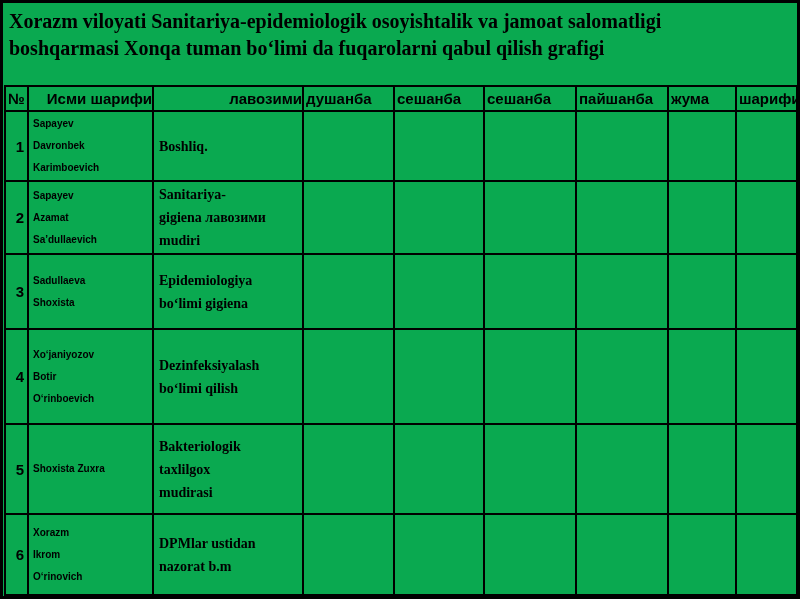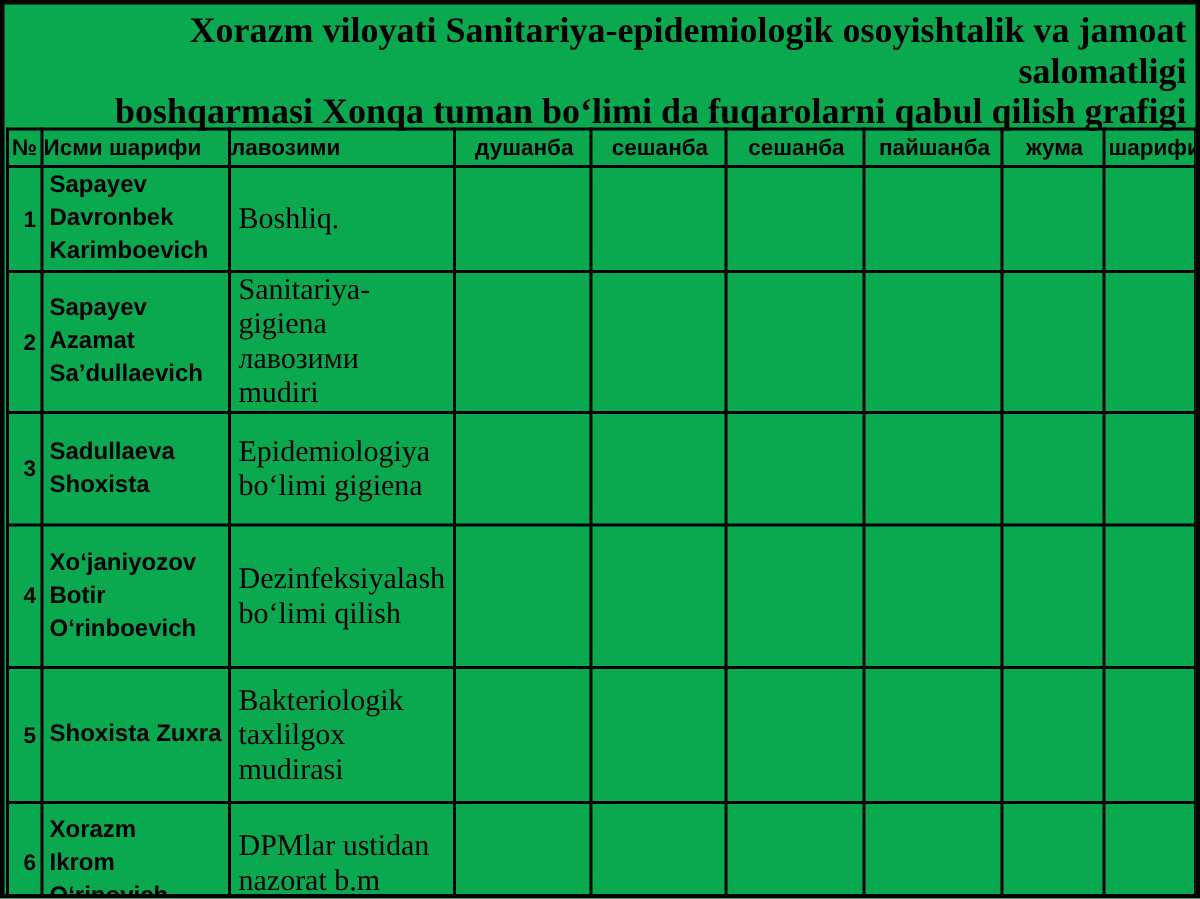--- a/index.html
+++ b/index.html
@@ -10,66 +10,66 @@
     border: 3px solid #000;
     background: #0aa950;
     overflow: hidden;
     font-family: "Liberation Sans", sans-serif;
     color: #000;
   }
   .title {
     box-sizing: border-box;
     height: 82px;
     padding: 5px 6px 0 6px;
-    text-align: right;
+    text-align: left;
     font-family: "Liberation Serif", serif;
     font-weight: bold;
-    font-size: 24px;
+    font-size: 20px;
     line-height: 27px;
     white-space: pre-line;
   }
   table.schedule {
     border-collapse: collapse;
     table-layout: fixed;
     width: 792px;
     margin-left: 1px;
   }
   table.schedule th, table.schedule td {
     border: 2px solid #000;
     vertical-align: middle;
     padding: 0;
     overflow: hidden;
   }
   thead th {
     height: 23px;
     font-size: 15px;
     font-weight: bold;
-    text-align: left;
+    text-align: right;
     padding: 1px 2px 1px 3px;
     white-space: nowrap;
   }
-  thead th.day { text-align: center; padding-left: 2px; }
+  thead th.day { text-align: left; padding-left: 2px; }
   thead th.numhead { text-align: left; padding-left: 2px; }
   tbody td.num {
     text-align: right;
     padding-right: 3px;
     font-weight: bold;
     font-size: 15px;
   }
   tbody td.name {
     font-weight: bold;
-    font-size: 16px;
+    font-size: 10px;
     line-height: 22px;
     padding: 0 2px 0 4px;
     white-space: pre-line;
   }
   tbody td.pos {
     font-family: "Liberation Serif", serif;
-    font-weight: normal;
-    font-size: 20px;
+    font-weight: bold;
+    font-size: 14px;
     line-height: 23px;
     padding: 0 2px 0 5px;
     white-space: pre-line;
   }
   tbody tr:nth-child(1) { height: 70px; }
   tbody tr:nth-child(2) { height: 73px; }
   tbody tr:nth-child(3) { height: 75px; }
   tbody tr:nth-child(4) { height: 95px; }
   tbody tr:nth-child(5) { height: 90px; }
   tbody tr:nth-child(6) { height: 81px; }

